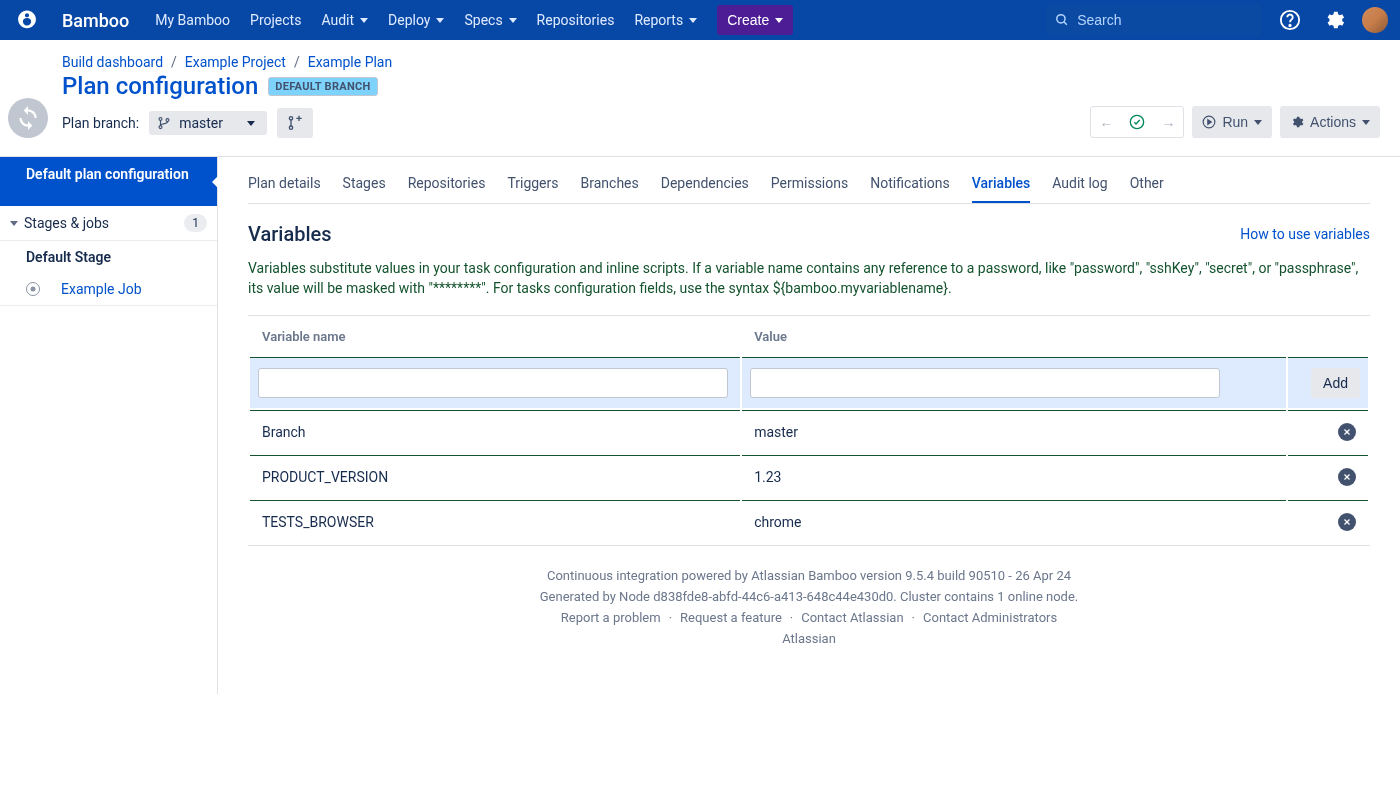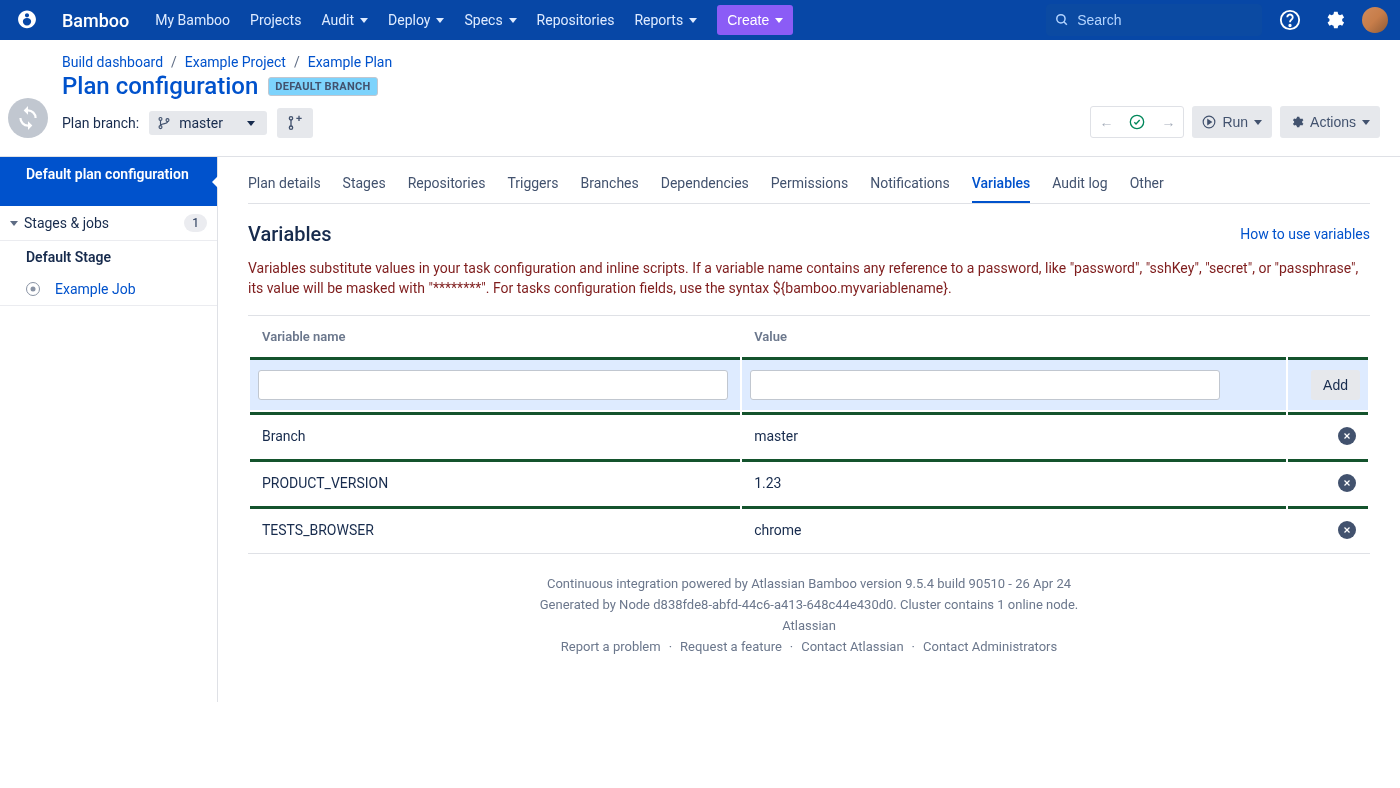--- a/index.html
+++ b/index.html
@@ -18,21 +18,21 @@
   display: flex;
   align-items: center;
   padding: 0 12px 0 16px;
   color: #fff;
 }
 .topnav-left { display:flex; align-items:center; gap: 4px; }
 .topnav-right { display:flex; align-items:center; gap: 12px; margin-left:auto; }
 .logo { display:flex; align-items:center; gap:24px; font-weight:500; font-size:18px; margin-right:12px; color:#fff; }
 .logo svg { width:22px; height:22px; }
 .nav-item { color:#deebff; padding: 0 10px; height:40px; display:flex; align-items:center; gap:6px; cursor:pointer; }
-.create-btn { background:#8b5cf6; color:#fff; border:none; border-radius:3px; height:30px; padding:0 10px; display:flex; align-items:center; gap:6px; cursor:pointer; font-weight:500; margin-left:6px; font-size:14px;}
+.create-btn { background:#4c1d95; color:#fff; border:none; border-radius:3px; height:30px; padding:0 10px; display:flex; align-items:center; gap:6px; cursor:pointer; font-weight:500; margin-left:6px; font-size:14px;}
 .chevron-down { width:0;height:0;border-left:4px solid transparent;border-right:4px solid transparent;border-top:5px solid currentColor;}
 .search-box { background:#0b4aa2; border:1px solid #0b4aa2; height:32px; width:216px; display:flex; align-items:center; padding:0 8px; border-radius:4px; color:#deebff;}
 .search-box input { background:transparent; border:none; outline:none; color:#fff; margin-left:8px; font-size:14px; width:100%;}
 .search-box input::placeholder{color:#b3d4ff;}
 .icon-btn { color:#fff; width:32px; height:32px; display:flex; align-items:center; justify-content:center; cursor:pointer; border-radius:50%;}
 .avatar { width:26px;height:26px;border-radius:50%; background: linear-gradient(135deg,#d08b5b 0%, #c77d4a 50%, #8d5a36 100%); }
 
 
 .page-header { padding: 14px 20px 18px 8px; display:flex; align-items:flex-end; }
 .header-icon { width:40px;height:40px;border-radius:50%;background:#c1c7d0;display:flex;align-items:center;justify-content:center;margin-right:14px;flex-shrink:0;margin-top:2px; }
@@ -56,37 +56,37 @@
 
 
 .layout { display:flex; border-top:1px solid #dfe1e6; min-height:400px;}
 .sidebar { width:218px; border-right:1px solid #dfe1e6; flex-shrink:0; }
 .sidebar .active-item { background:#0052cc;color:#fff;font-weight:600;padding:9px 16px 24px 26px; position:relative; }
 .sidebar .active-item::after{content:'';position:absolute;right:-1px;top:50%;transform:translateY(-50%);width:0;height:0;border-top:6px solid transparent;border-bottom:6px solid transparent;border-right:6px solid #fff;}
 .sidebar .sb-item { display:flex;align-items:center;justify-content:space-between;padding:8px 10px 8px 10px;border-bottom:1px solid #ebecf0;color:#172b4d;cursor:pointer; gap:6px;}
 .sidebar .sb-item .sb-left{display:flex;align-items:center;gap:6px;}
 .sidebar .count-badge{background:#ebecf0;color:#172b4d;border-radius:9px;font-size:12px;padding:0 8px;height:18px;display:flex;align-items:center;}
 .sidebar .sb-subhead{padding:8px 16px 8px 26px;color:#172b4d;font-weight:600;}
-.sidebar .sb-job{display:flex;align-items:center;gap:15px;padding:8px 16px 8px 26px;color:#0052cc;cursor:pointer;border-bottom:1px solid #ebecf0;}
+.sidebar .sb-job{display:flex;align-items:center;gap:21px;padding:8px 16px 8px 26px;color:#0052cc;cursor:pointer;border-bottom:1px solid #ebecf0;}
 .sb-job .circle-icon{width:14px;height:14px;border:1.5px solid #8993a4;border-radius:50%;position:relative;}
 .sb-job .circle-icon::after{content:'';position:absolute;top:50%;left:50%;width:5px;height:5px;border-radius:50%;background:#8993a4;transform:translate(-50%,-50%);}
 .sb-chevron{width:0;height:0;border-left:4px solid transparent;border-right:4px solid transparent;border-top:5px solid #5e6c84;}
 
 .main { flex:1; padding: 0 30px 20px 30px; }
 .tabs { display:flex; gap:22px; border-bottom:1px solid #dfe1e6; margin-top:6px;}
 .tab { padding:12px 0 10px; color:#42526e;cursor:pointer; }
 .tab.active{color:#0052cc;border-bottom:2px solid #0052cc;font-weight:500;}
 .section-head{display:flex;align-items:center;justify-content:space-between;margin-top:18px;}
 .section-head h2{font-size:20px;font-weight:500;}
 .section-head a{color:#0052cc;}
-.desc{color:#7f1d1d;margin-top:12px;line-height:1.45;}
+.desc{color:#14532d;margin-top:12px;line-height:1.45;}
 
 .vartable { margin-top:16px;border:1px solid #dfe1e6;border-top:1px solid #dfe1e6;border-left:none;border-right:none;width:100%;}
 .vartable th{text-align:left;font-weight:600;color:#6b778c;font-size:13px;padding:11px 12px;}
-.vartable td{padding:12px 12px;border-top:3px solid #14532d;vertical-align:middle;color:#172b4d;}
+.vartable td{padding:12px 12px;border-top:1px solid #14532d;vertical-align:middle;color:#172b4d;}
 .vartable .inputrow{background:#deebff;}
 .vartable .inputrow td{padding:10px 8px;}
 .vartable input[type=text]{width:100%;max-width:470px;height:30px;border:1px solid #c1c7d0;border-radius:3px;padding:0 8px;font-size:14px;background:#fff;}
 .add-btn{background:#e6e8ec;border:none;border-radius:3px;height:30px;padding:0 12px;cursor:pointer;color:#172b4d;font-size:14px;float:right;}
 .del-btn{display:flex;align-items:center;justify-content:center;width:18px;height:18px;border-radius:50%;background:#42526e;color:#fff;cursor:pointer;margin-left:auto; float:right;}
 .del-btn svg{width:10px;height:10px;}
 
 .footer{color:#6b778c;font-size:13px;text-align:center;padding:22px 10px;}
 .footer div{margin-bottom:6px;}
 .footer a{color:#6b778c;}
@@ -317,17 +317,17 @@
                 </svg>
               </div>
             </td>
           </tr>
         </tbody>
     </table>
 
     <div class="footer">
       <div>Continuous integration powered by Atlassian Bamboo version 9.5.4 build 90510 - 26 Apr 24</div>
       <div>Generated by Node d838fde8-abfd-44c6-a413-648c44e430d0. Cluster contains 1 online node.</div>
+      <div id="footer-links"><a href="#">Report a problem</a><span class="dot">·</span><a href="#">Request a feature</a><span class="dot">·</span><a href="#">Contact Atlassian</a><span class="dot">·</span><a href="#">Contact Administrators</a></div>
       <div><a href="#">Atlassian</a></div>
-      <div id="footer-links"><a href="#">Report a problem</a><span class="dot">·</span><a href="#">Request a feature</a><span class="dot">·</span><a href="#">Contact Atlassian</a><span class="dot">·</span><a href="#">Contact Administrators</a></div>
     </div>
   </div>
 </div>
 
 </body></html>

